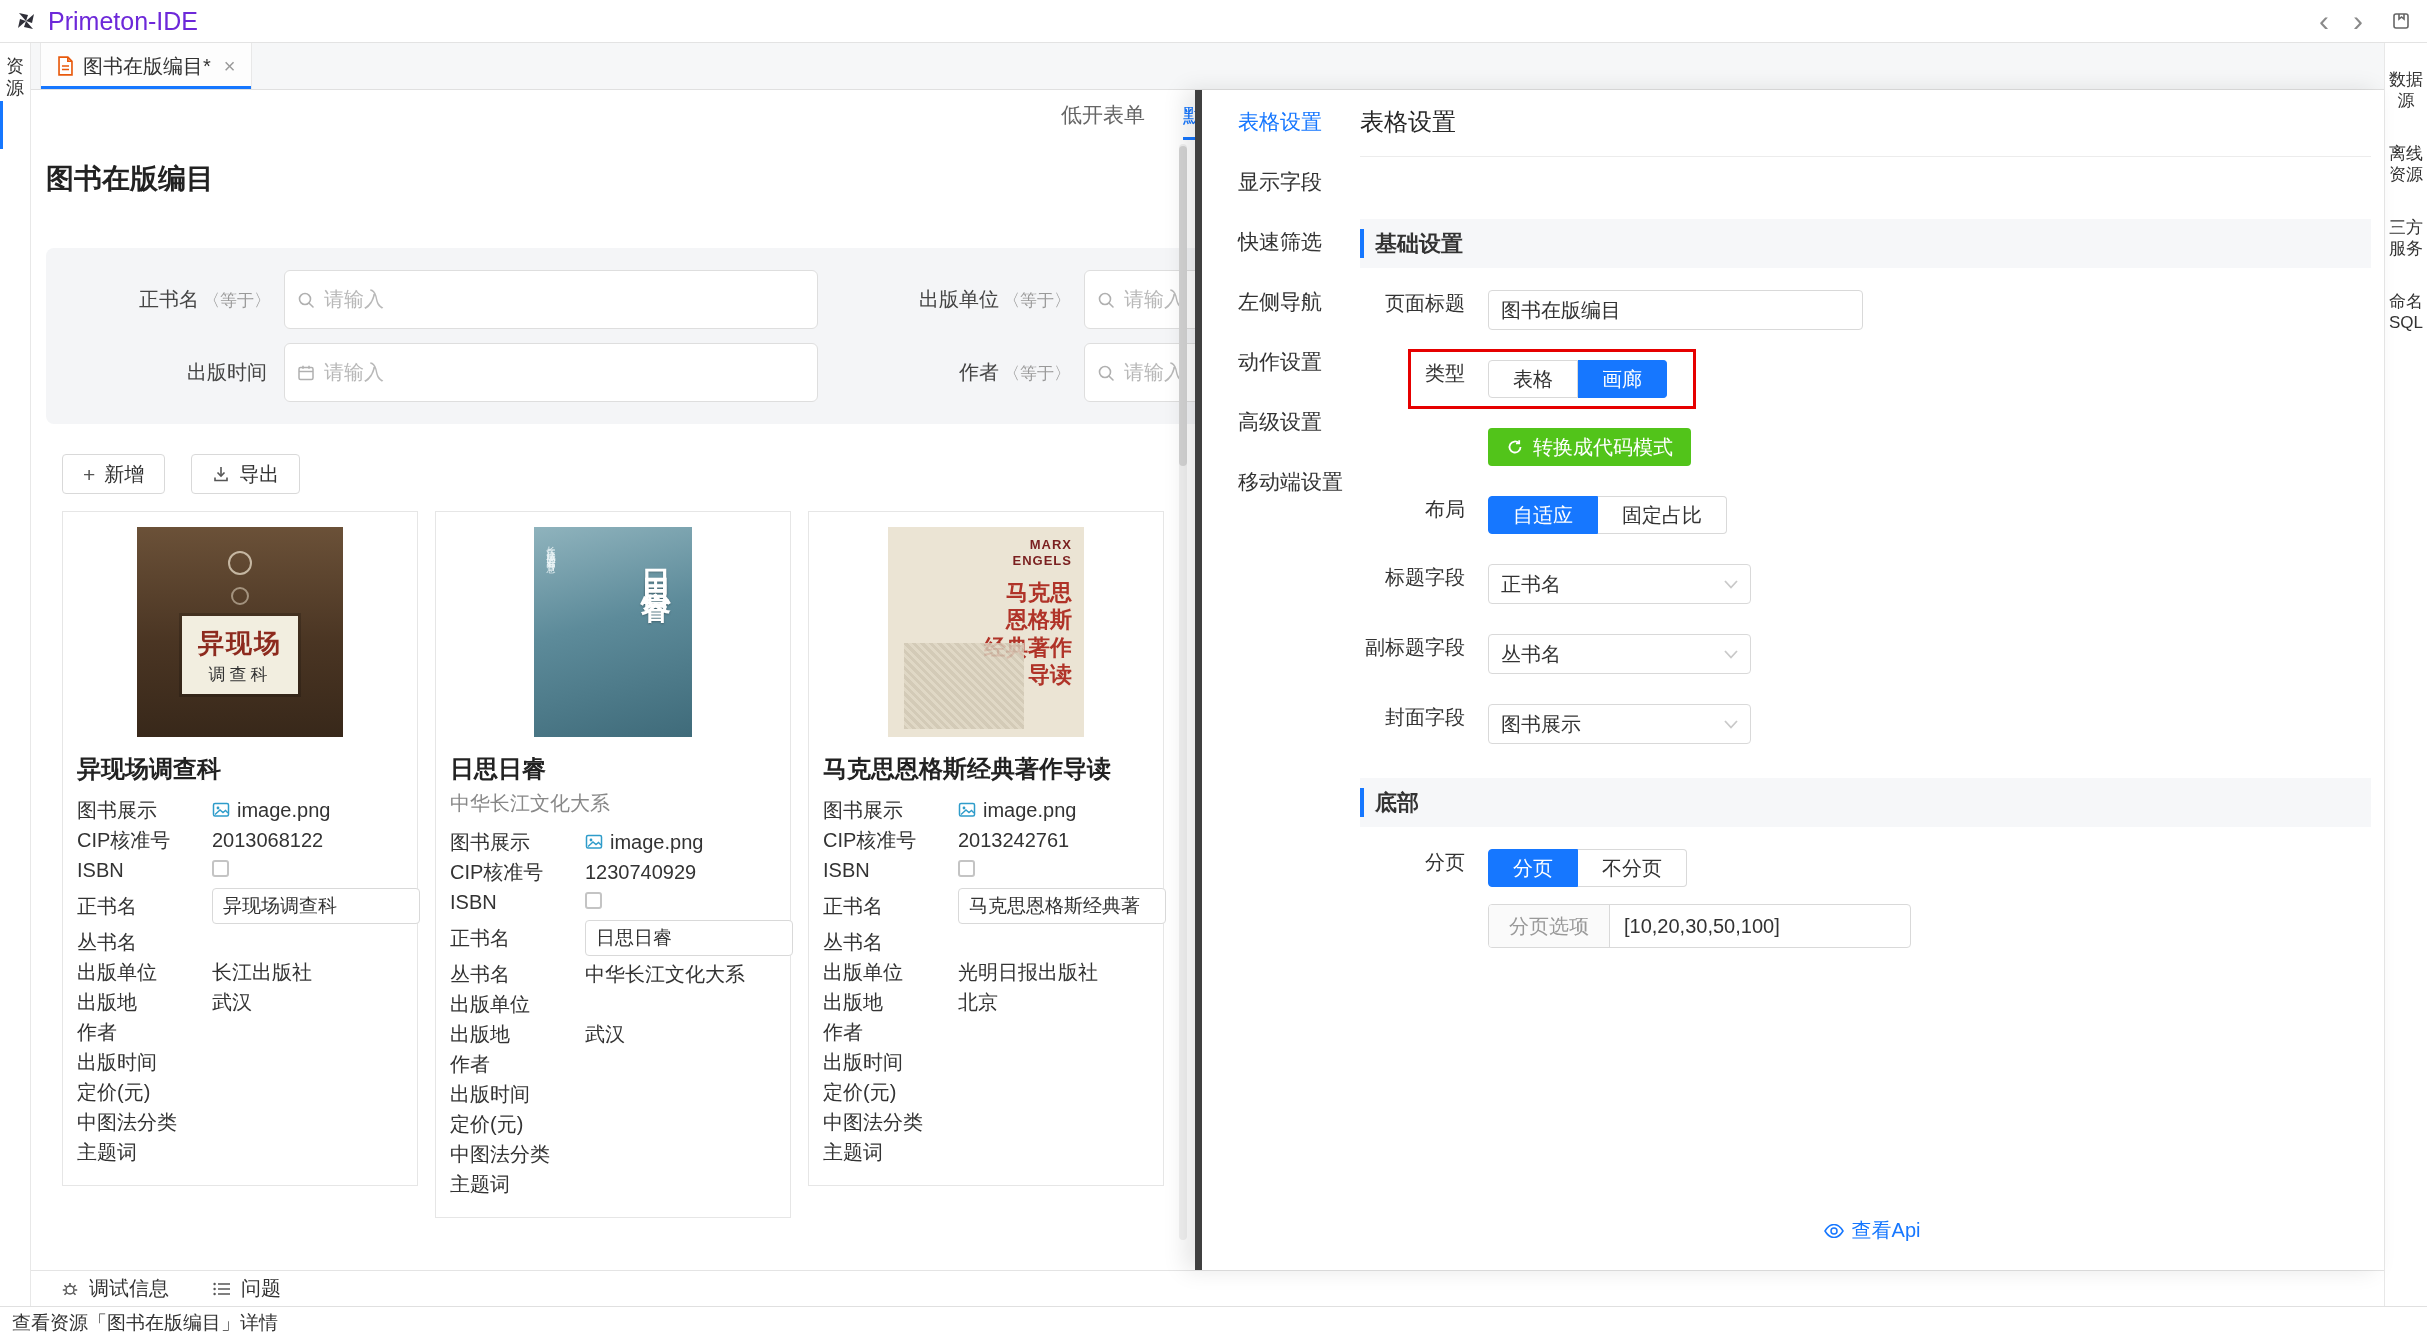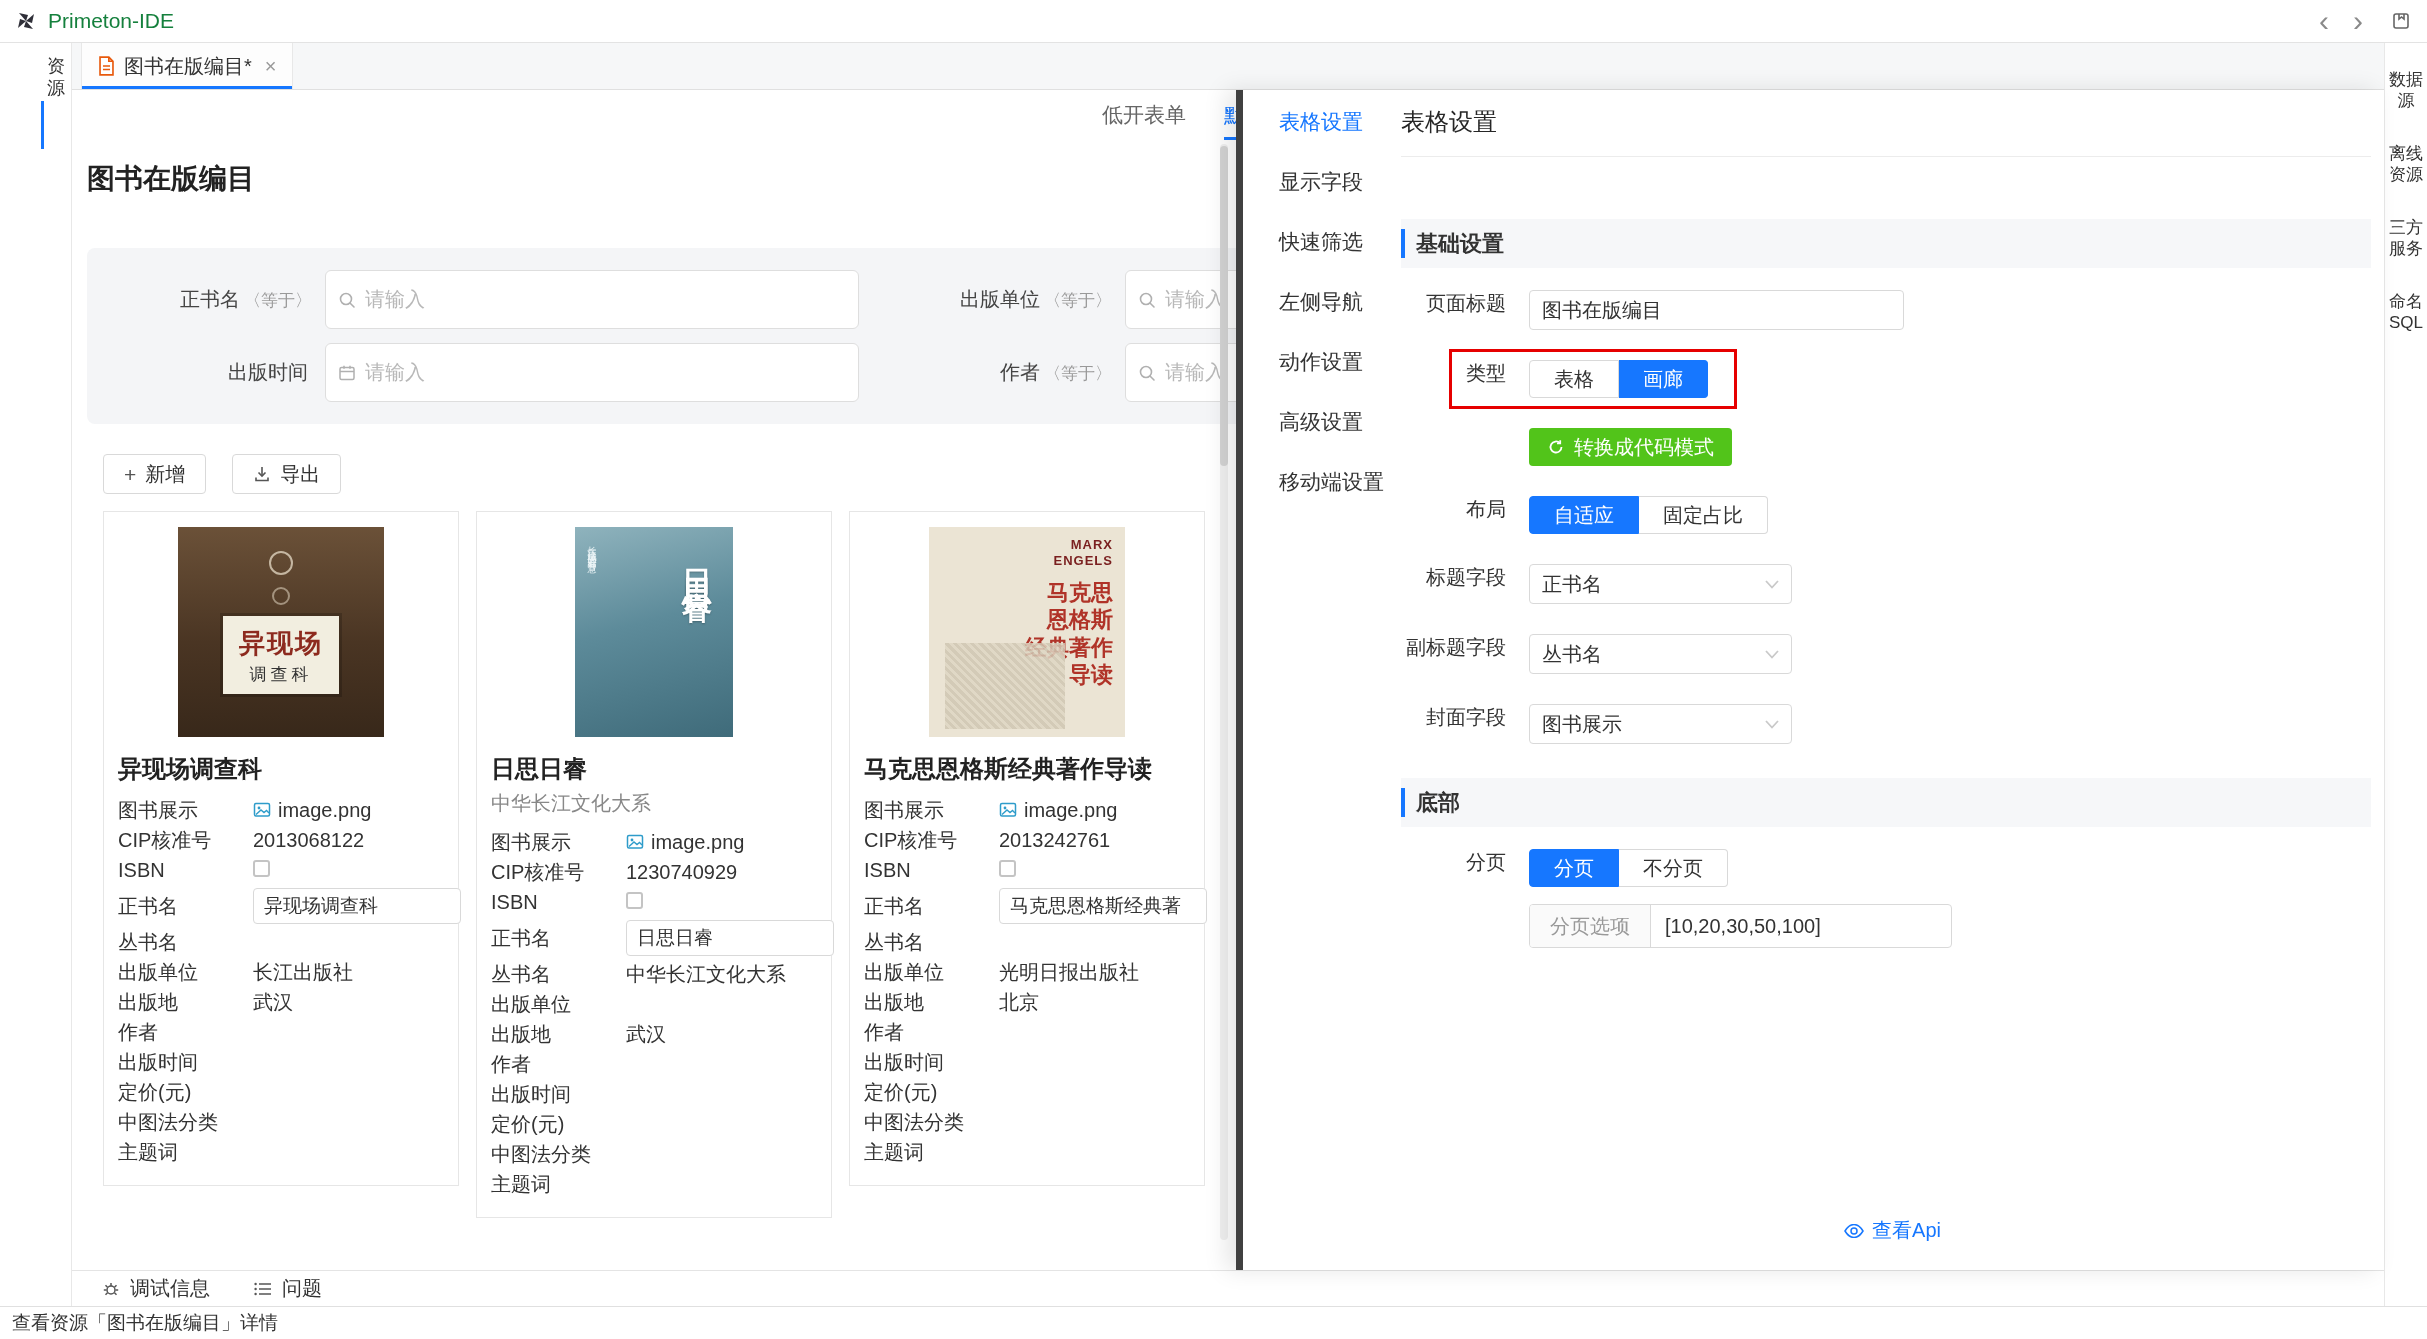--- a/index.html
+++ b/index.html
@@ -2,26 +2,26 @@
 <html><head>
 <meta charset="utf-8">
 <style>
   * { margin:0; padding:0; box-sizing:border-box; }
   html,body { width:2427px; height:1339px; }
   body { font-family:"Liberation Sans","DejaVu Sans",sans-serif; color:#333; background:#fff; overflow:hidden; }
   .app { width:2427px; height:1339px; display:flex; flex-direction:column; position:relative; background:#fff; }
 
   
   .titlebar { height:43px; flex:0 0 auto; display:flex; align-items:center; padding:0 16px 0 14px; border-bottom:1px solid #e3e3e3; background:#fff; }
-  .app-title { font-size:21px; color:#15803d; margin-left:10px; }
+  .app-title { font-size:25px; color:#6d28d9; margin-left:10px; }
   .tb-spacer { flex:1; }
   .tb-nav { font-size:30px; color:#8a8a8a; line-height:1; padding:0 12px; cursor:pointer; }
   .tb-icon { margin-left:16px; display:flex; align-items:center; cursor:pointer; }
 
-  .body { flex:1; display:flex; min-height:0;margin-left:41px; }
+  .body { flex:1; display:flex; min-height:0; }
 
   
   .left-rail { width:31px; flex:0 0 auto; border-right:1px solid #e8e8e8; position:relative; background:#fff; }
   .left-rail-label { display:block; width:100%; text-align:center; font-size:18px; line-height:22px; padding-top:12px; word-break:break-all; color:#333; cursor:pointer; }
   .rail-indicator { position:absolute; left:0; top:58px; width:3px; height:48px; background:#1677ff; }
 
   
   .right-rail { width:43px; flex:0 0 auto; border-left:1px solid #e8e8e8; background:#fff; padding-top:18px; }
   .rail-item { width:100%; text-align:center; font-size:17px; line-height:21px; word-break:break-all; color:#333; padding:8px 0; margin-bottom:16px; cursor:pointer; }
 

